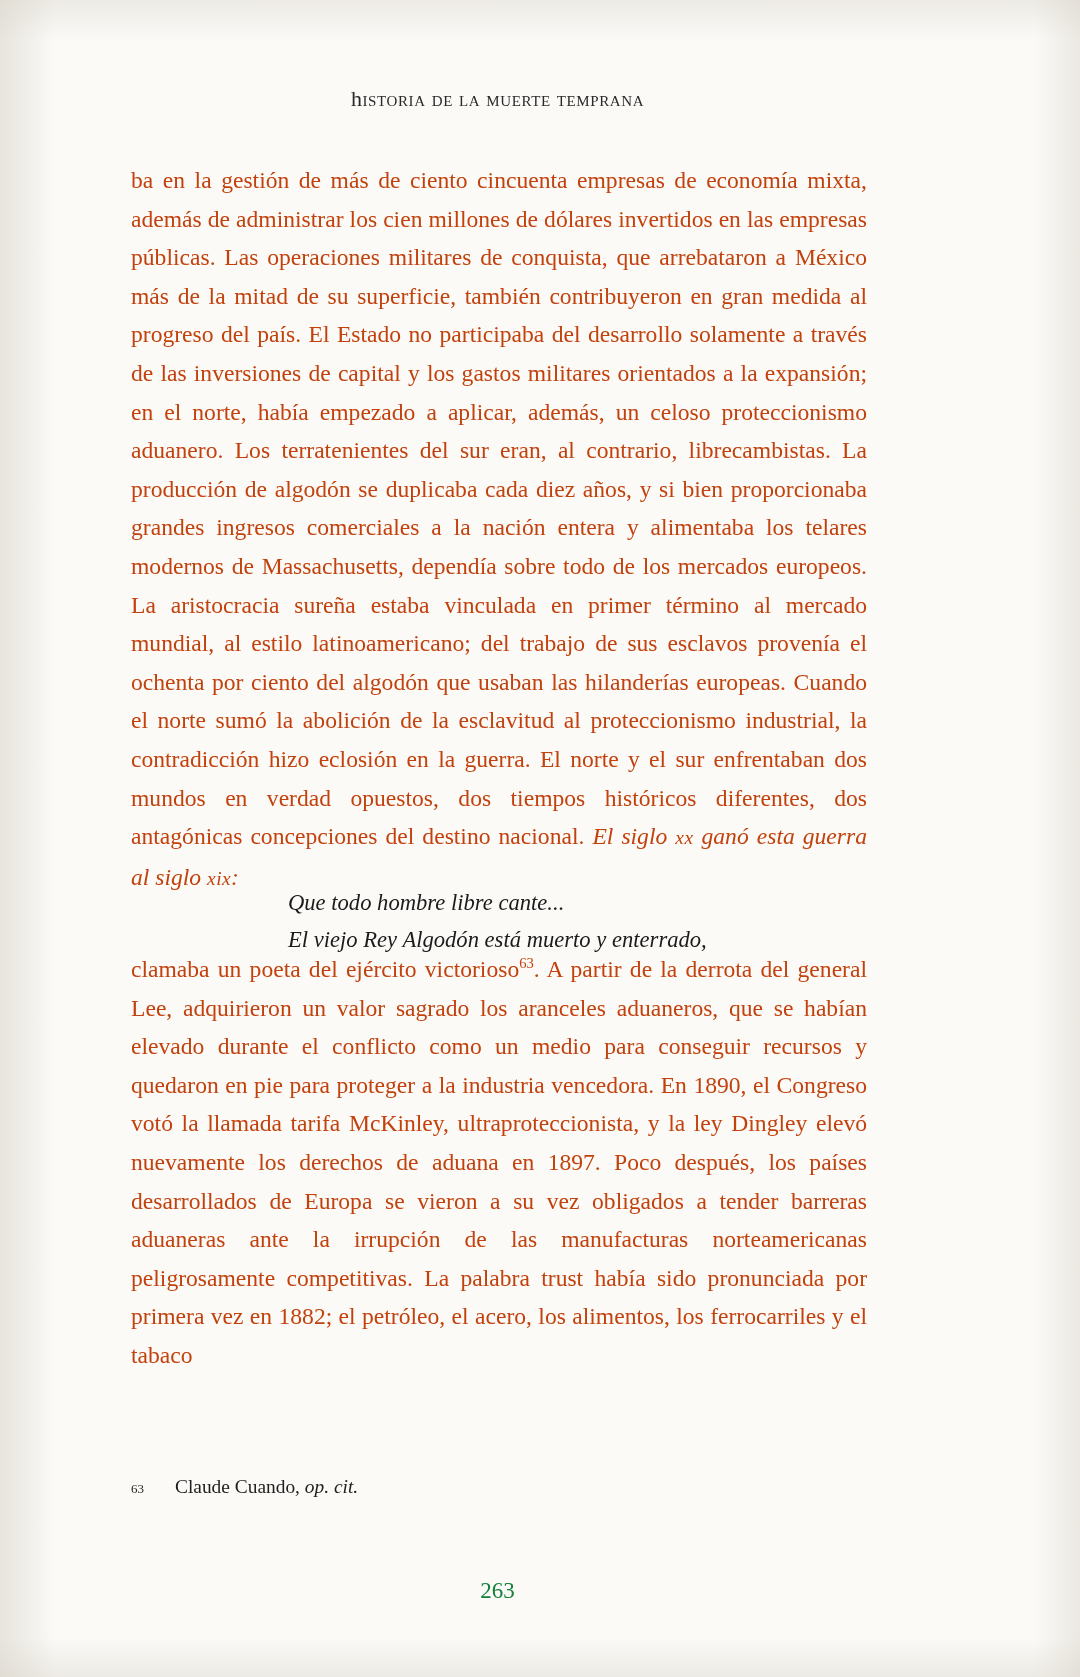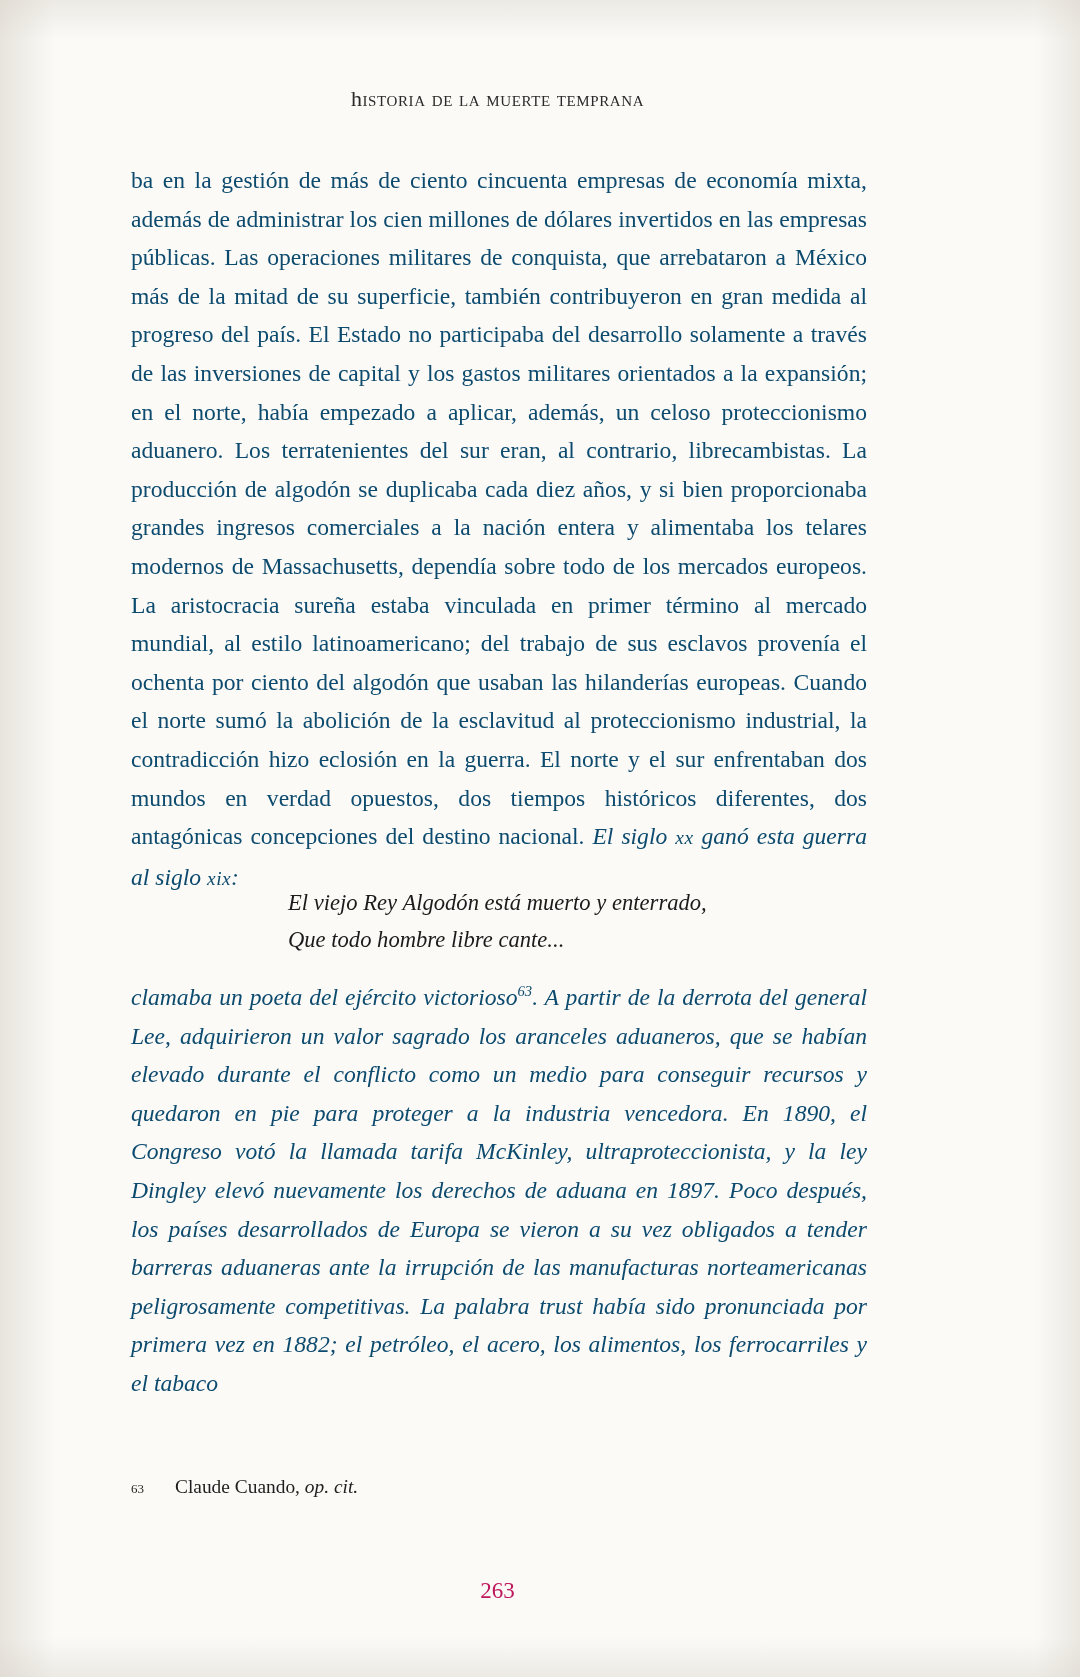--- a/index.html
+++ b/index.html
@@ -58,26 +58,26 @@
 
   
   .body-para {
     position: absolute;
     left: 131px;
     width: 736px;
     font-size: 23.6px;
     line-height: 38.6px;
     text-align: justify;
     text-justify: inter-word;
-    color: #0c4a6e;
+    color: #c2410c;
     margin: 0;
     hyphens: manual;
   }
   #para-1 { top: 161px; }
-  #para-2 { top: 978px; font-style: italic; }
+  #para-2 { top: 950px; }
 
   .em-italic {
     font-style: italic;
   }
   .small-caps-num {
     font-style: italic;
     font-size: 0.82em;
     letter-spacing: 0.5px;
   }
 
@@ -123,39 +123,39 @@
   .footnote-text { flex: 1 1 auto; }
 
   
   .folio {
     position: absolute;
     left: 131px;
     top: 1578px;
     width: 733px;
     text-align: center;
     font-size: 23px;
-    color: #be185d;
+    color: #15803d;
   }
 </style>
 </head>
 <body>
 
 <div class="page-sheet">
 
   <div class="paper-shade"></div>
 
   <div class="running-head">Historia de la muerte temprana</div>
 
   <p class="body-para" id="para-1">
     <span>ba en la gestión de más de ciento cincuenta empresas de economía mixta, además de administrar los cien millones de dólares invertidos en las empresas públicas. Las operaciones militares de conquista, que arrebataron a México más de la mitad de su superficie, también contribuyeron en gran medida al progreso del país. El Estado no participaba del desarrollo solamente a través de las inversiones de capital y los gastos militares orientados a la expansión; en el norte, había empezado a aplicar, además, un celoso proteccionismo aduanero. Los terratenientes del sur eran, al contrario, librecambistas. La producción de algodón se duplicaba cada diez años, y si bien proporcionaba grandes ingresos comerciales a la nación entera y alimentaba los telares modernos de Massachusetts, dependía sobre todo de los mercados europeos. La aristocracia sureña estaba vinculada en primer término al mercado mundial, al estilo latinoamericano; del trabajo de sus esclavos provenía el ochenta por ciento del algodón que usaban las hilanderías europeas. Cuando el norte sumó la abolición de la esclavitud al proteccionismo industrial, la contradicción hizo eclosión en la guerra. El norte y el sur enfrentaban dos mundos en verdad opuestos, dos tiempos históricos diferentes, dos antagónicas concepciones del destino nacional. </span><span class="em-italic">El siglo </span><span class="small-caps-num">xx</span><span class="em-italic"> ganó esta guerra al siglo </span><span class="small-caps-num">xix</span><span class="em-italic">:</span>
   </p>
 
   <div class="verse-block">
+    <div class="verse-line">Que todo hombre libre cante...</div>
     <div class="verse-line">El viejo Rey Algodón está muerto y enterrado,</div>
-    <div class="verse-line">Que todo hombre libre cante...</div>
   </div>
 
   <p class="body-para" id="para-2">
     <span>clamaba un poeta del ejército victorioso</span><sup class="fn-ref">63</sup><span>. A partir de la derrota del general Lee, adquirieron un valor sagrado los aranceles aduaneros, que se habían elevado durante el conflicto como un medio para conseguir recursos y quedaron en pie para proteger a la industria vencedora. En 1890, el Congreso votó la llamada tarifa McKinley, ultraproteccionista, y la ley Dingley elevó nuevamente los derechos de aduana en 1897. Poco después, los países desarrollados de Europa se vieron a su vez obligados a tender barreras aduaneras ante la irrupción de las manufacturas norteamericanas peligrosamente competitivas. La palabra trust había sido pronunciada por primera vez en 1882; el petróleo, el acero, los alimentos, los ferrocarriles y el tabaco</span>
   </p>
 
   <div class="footnote">
     <span class="footnote-num">63</span>
     <span class="footnote-text"><span>Claude Cuando, </span><span class="em-italic">op. cit.</span></span>
   </div>

